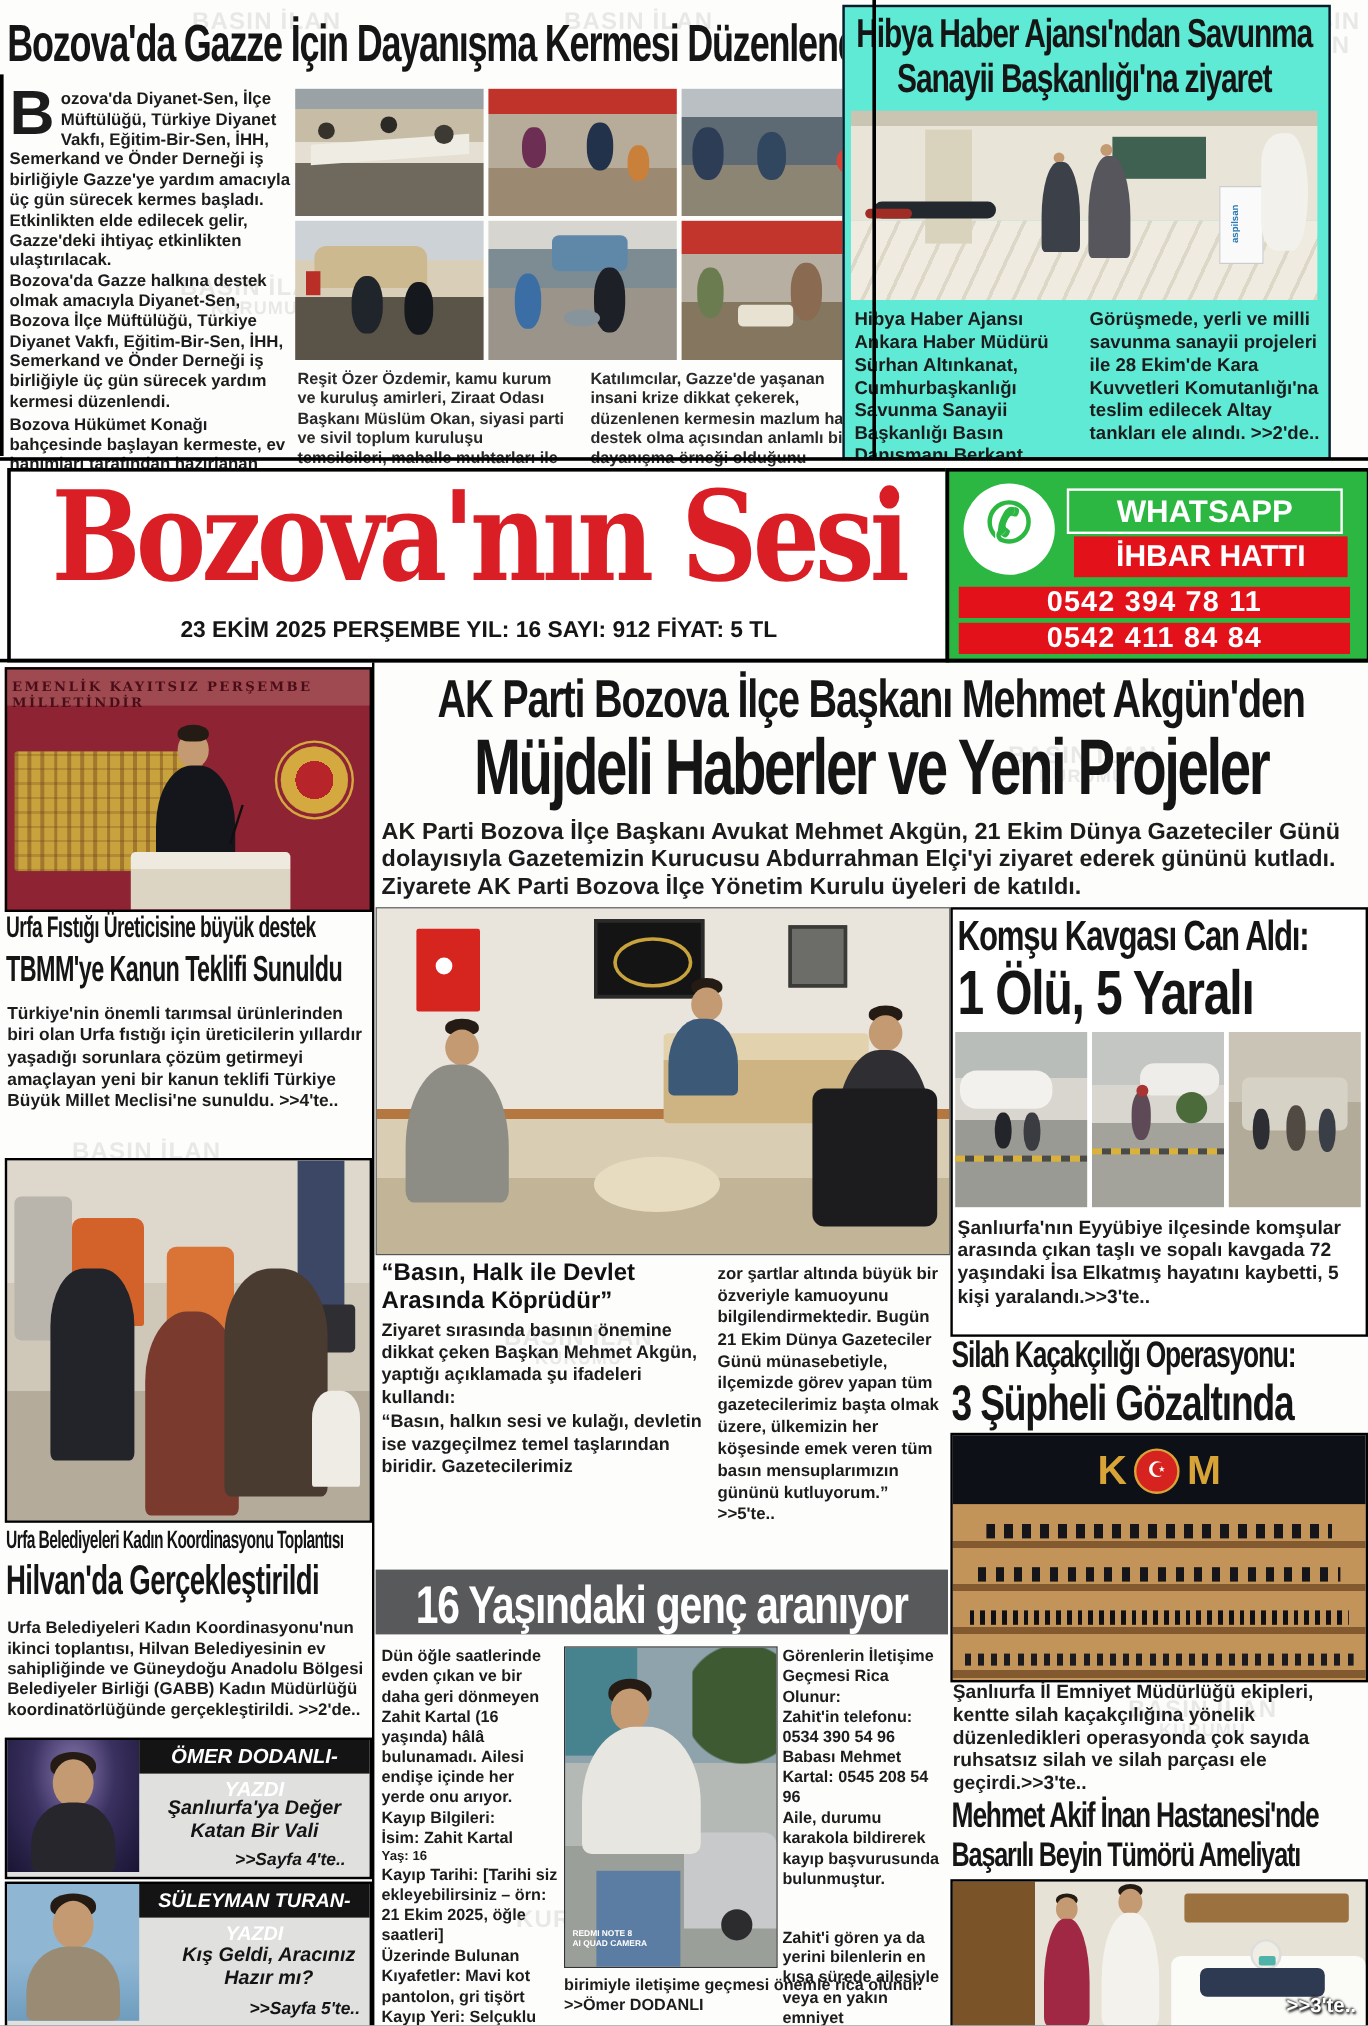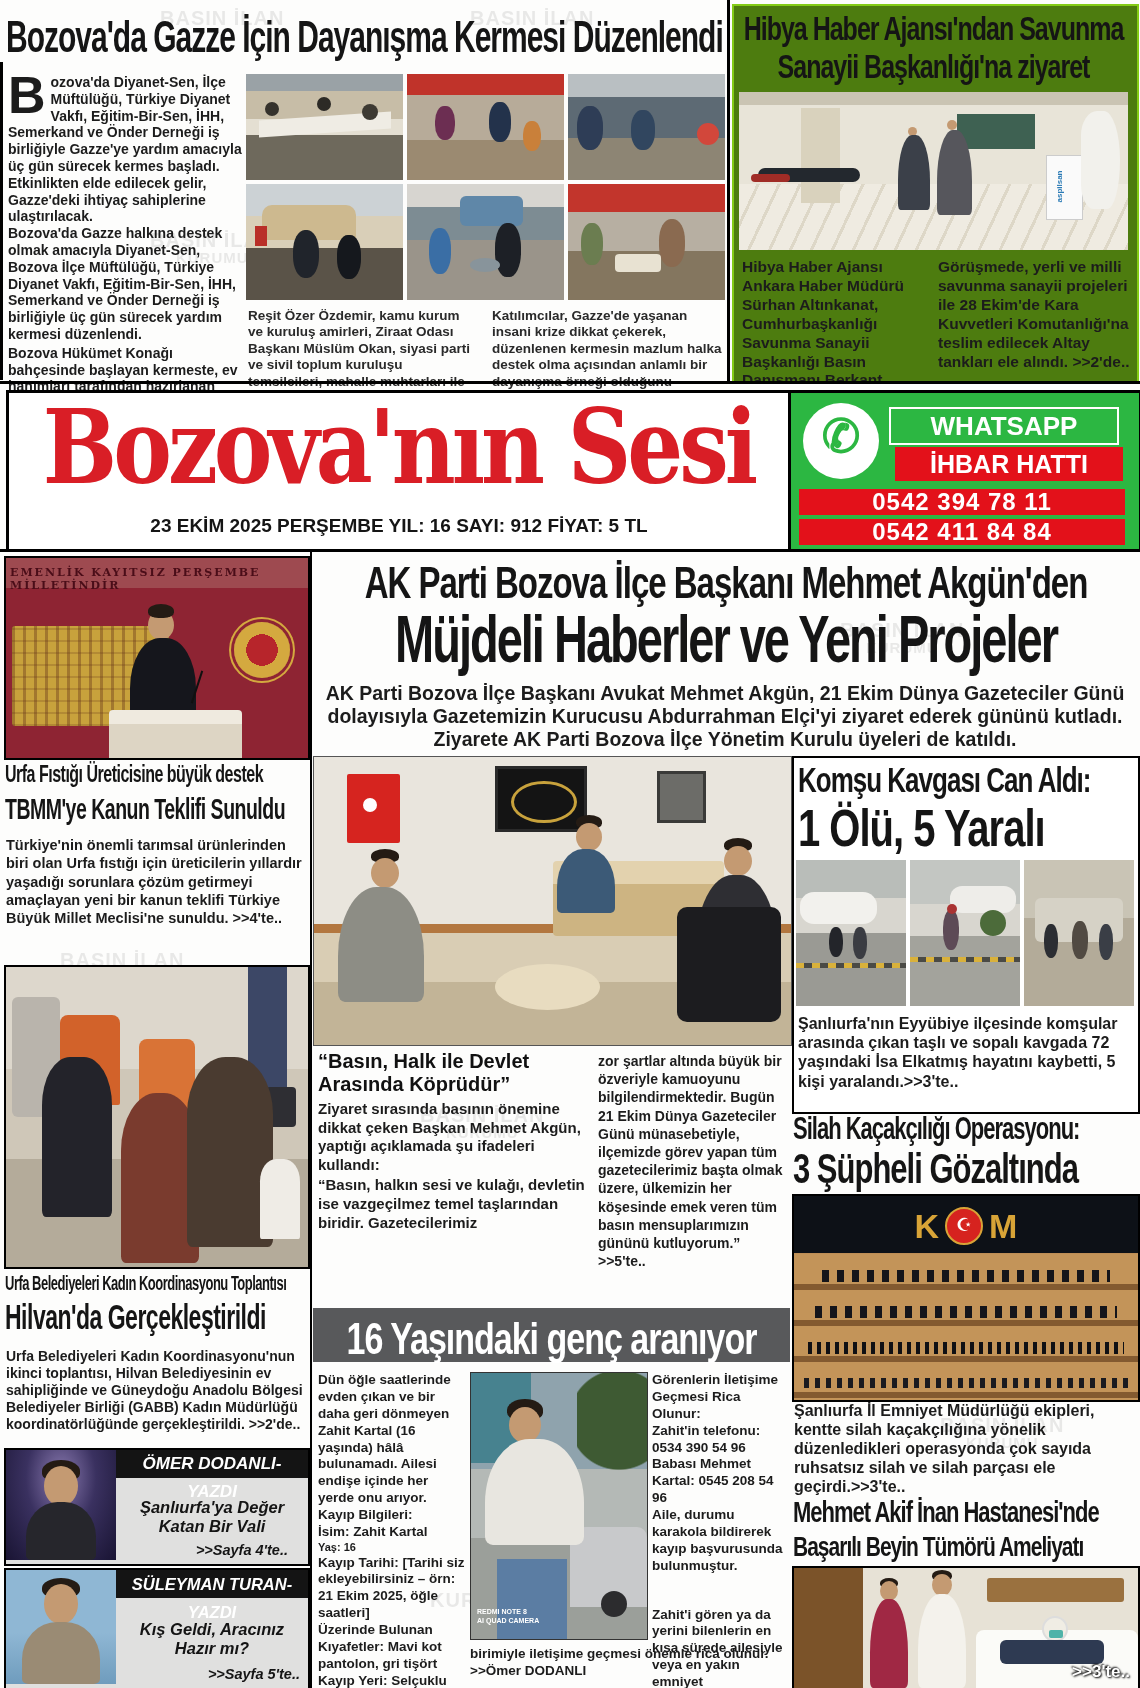--- a/index.html
+++ b/index.html
@@ -41,21 +41,21 @@
   <div class="wm" style="left:840px;top:620px;"><span>BASIN İLAN</span><span class="s2">KURUMU</span></div>
   <div class="wm" style="left:60px;top:950px;"><span>BASIN İLAN</span><span class="s2">KURUMU</span></div>
   <div class="wm" style="left:420px;top:1105px;"><span>BASIN İLAN</span><span class="s2">KURUMU</span></div>
   <div class="wm" style="left:940px;top:1415px;"><span>BASIN İLAN</span><span class="s2">KURUMU</span></div>
   <div class="wm" style="left:430px;top:1590px;"><span>KURUMU</span></div>
 
   <div class="rule" style="left:0;top:62px;width:3px;height:318px;"></div>
   <div class="hl z" style="left:6px;top:16px;font-size:30px;transform:scaleY(1.45);">Bozova'da Gazze İçin Dayanışma Kermesi Düzenlendi</div>
 
   <div class="body-txt z" style="left:8px;top:74px;width:234px;font-size:14px;line-height:1.2;">
-    <p style="margin:0;"><span class="dropcap">B</span><span>ozova'da Diyanet-Sen, İlçe Müftülüğü, Türkiye Diyanet Vakfı, Eğitim-Bir-Sen, İHH, Semerkand ve Önder Derneği iş birliğiyle Gazze'ye yardım amacıyla üç gün sürecek kermes başladı. Etkinlikten elde edilecek gelir, Gazze'deki ihtiyaç sahiplerine ulaştırılacak.</span></p>
+    <p style="margin:0;"><span class="dropcap">B</span><span>ozova'da Diyanet-Sen, İlçe Müftülüğü, Türkiye Diyanet Vakfı, Eğitim-Bir-Sen, İHH, Semerkand ve Önder Derneği iş birliğiyle Gazze'ye yardım amacıyla üç gün sürecek kermes başladı. Etkinlikten elde edilecek gelir, Gazze'deki ihtiyaç etkinlikten ulaştırılacak.</span></p>
     <p style="margin:0 0 0 0;">Bozova'da Gazze halkına destek olmak amacıyla Diyanet-Sen, Bozova İlçe Müftülüğü, Türkiye Diyanet Vakfı, Eğitim-Bir-Sen, İHH, Semerkand ve Önder Derneği iş birliğiyle üç gün sürecek yardım kermesi düzenlendi.</p>
     <p style="margin:2px 0 0 0;">Bozova Hükümet Konağı bahçesinde başlayan kermeste, ev hanımları tarafından hazırlanan yiyecekler satışa sunulurken, nakdi ve ayni yardımlar da kabul ediliyor. Üç gün boyunca sürecek etkinlikten elde edilecek tüm gelir, Gazze'deki ihtiyaç sahiplerine ulaştırılacak.</p>
     <p style="margin:2px 0 0 0;">Kermesin açılışına Bozova Kaymakamı</p>
   </div>
 
   <div class="photo z" style="left:246px;top:74px;width:157px;height:106px;background:linear-gradient(180deg,#9aa2a6 0 16%,#c7bda7 16% 42%,#e4dfd2 42% 58%,#6e695c 58% 100%);">
     <span class="sh" style="left:8%;top:40%;width:84%;height:16%;background:#efece4;transform:skewY(-4deg);"></span>
     <span class="sh" style="left:12%;top:26%;width:14px;height:14px;border-radius:50%;background:#35322c;"></span>
     <span class="sh" style="left:45%;top:22%;width:14px;height:14px;border-radius:50%;background:#2c2a26;"></span>
     <span class="sh" style="left:74%;top:28%;width:16px;height:16px;border-radius:50%;background:#3d3a33;"></span>
@@ -86,21 +86,21 @@
     <span class="sh" style="left:8%;top:34%;width:22px;height:42px;border-radius:45%;background:#6b7d50;"></span>
     <span class="sh" style="left:58%;top:30%;width:26px;height:48px;border-radius:45%;background:#8a6a50;"></span>
     <span class="sh" style="left:30%;top:60%;width:46px;height:18px;background:#e8e2d2;border-radius:4px;"></span>
   </div>
 
   <div class="cap z" style="left:248px;top:308px;width:228px;">Reşit Özer Özdemir, kamu kurum ve kuruluş amirleri, Ziraat Odası Başkanı Müslüm Okan, siyasi parti ve sivil toplum kuruluşu temsilcileri, mahalle muhtarları ile çok sayıda vatandaş katıldı.</div>
   <div class="cap z" style="left:492px;top:308px;width:233px;">Katılımcılar, Gazze'de yaşanan insani krize dikkat çekerek, düzenlenen kermesin mazlum halka destek olma açısından anlamlı bir dayanışma örneği olduğunu vurguladı.&gt;&gt;Ömer DODANLI</div>
 
   <div class="rule" style="left:727px;top:0;width:3px;height:381px;"></div>
 
-  <div class="abs z" style="left:732px;top:4px;width:403px;height:375px;border:2px solid #84cc16;background:#4d7c0f;overflow:hidden;">
+  <div class="abs z" style="left:702px;top:4px;width:403px;height:375px;border:2px solid #0f172a;background:#5eead4;overflow:hidden;">
     <div class="hl hlc" style="left:0;top:6px;width:399px;font-size:25px;transform:scaleY(1.35);">Hibya Haber Ajansı'ndan Savunma</div>
     <div class="hl hlc" style="left:0;top:44px;width:399px;font-size:25px;transform:scaleY(1.35);">Sanayii Başkanlığı'na ziyaret</div>
     <div class="photo" style="left:5px;top:86px;width:389px;height:158px;background:linear-gradient(180deg,#c9c3b2 0 10%,#e9e5da 10% 55%,#d4cebc 55% 58%,repeating-linear-gradient(135deg,#efeae0 0 14px,#e2dcce 14px 16px) 58%);background-size:cover;">
       <span class="sh" style="left:0;top:0;width:100%;height:58%;background:linear-gradient(180deg,#cac4b3 0 14%,#e8e4d8 14% 100%);"></span>
       <span class="sh" style="left:0;top:58%;width:100%;height:42%;background:repeating-linear-gradient(115deg,#efebe1 0 16px,#ddd7c7 16px 19px);"></span>
       <span class="sh" style="left:56%;top:14%;width:20%;height:22%;background:#3e6152;"></span>
       <span class="sh" style="left:16%;top:10%;width:10%;height:60%;background:#d9d2bd;"></span>
       <span class="sh" style="left:5%;top:48%;width:26%;height:9%;background:#23282e;border-radius:8px;"></span>
       <span class="sh" style="left:3%;top:52%;width:10%;height:5%;background:#a02c26;border-radius:6px;"></span>
       <span class="sh" style="left:43.5%;top:22%;width:9px;height:9px;" class2="">
@@ -174,28 +174,28 @@
     <div class="writer-title" style="left:112px;top:48px;width:188px;font-size:16.5px;">Şanlıurfa'ya Değer Katan Bir Vali</div>
     <div class="writer-page" style="right:20px;bottom:6px;font-size:14.5px;">&gt;&gt;Sayfa 4'te..</div>
   </div>
   <div class="writer-box" style="left:4px;top:1568px;width:302px;height:118px;">
     <div class="photo" style="left:0;top:0;width:110px;height:114px;background:linear-gradient(180deg,#8fb7d4 0 55%,#6f9cbd 100%);">
       <span class="sh hair" style="left:36px;top:8px;width:38px;height:20px;"></span>
       <span class="sh head-c" style="left:38px;top:14px;width:34px;height:40px;"></span>
       <span class="sh torso" style="left:16px;top:52px;width:78px;height:62px;background:#9a8b74;"></span>
     </div>
     <div class="writer-head" style="left:110px;top:0;width:192px;height:28px;font-size:16.5px;line-height:28px;">SÜLEYMAN TURAN- YAZDI</div>
-    <div class="writer-title" style="left:112px;top:50px;width:188px;font-size:16.5px;">Kış Geldi, Aracınız Hazır mı?</div>
+    <div class="writer-title" style="left:124px;top:50px;width:188px;font-size:16.5px;">Kış Geldi, Aracınız Hazır mı?</div>
     <div class="writer-page" style="right:8px;bottom:6px;font-size:14.5px;">&gt;&gt;Sayfa 5'te..</div>
   </div>
 
   <div class="rule" style="left:310px;top:552px;width:2px;height:1136px;"></div>
   <div class="hl hlc z" style="left:316px;top:560px;width:820px;font-size:33px;transform:scaleY(1.35);">AK Parti Bozova İlçe Başkanı Mehmet Akgün'den</div>
   <div class="hl hlc z" style="left:316px;top:606px;width:820px;font-size:47px;letter-spacing:-2px;transform:scaleY(1.4);">Müjdeli Haberler ve Yeni Projeler</div>
-  <div class="body-txt z" style="left:318px;top:682px;width:814px;font-size:19.5px;line-height:1.17;text-align:center;">AK Parti Bozova İlçe Başkanı Avukat Mehmet Akgün, 21 Ekim Dünya Gazeteciler Günü dolayısıyla Gazetemizin Kurucusu Abdurrahman Elçi'yi ziyaret ederek gününü kutladı. Ziyarete AK Parti Bozova İlçe Yönetim Kurulu üyeleri de katıldı.</div>
+  <div class="body-txt z" style="left:318px;top:682px;width:814px;font-size:19.5px;line-height:1.17;">AK Parti Bozova İlçe Başkanı Avukat Mehmet Akgün, 21 Ekim Dünya Gazeteciler Günü dolayısıyla Gazetemizin Kurucusu Abdurrahman Elçi'yi ziyaret ederek gününü kutladı. Ziyarete AK Parti Bozova İlçe Yönetim Kurulu üyeleri de katıldı.</div>
 
   <div class="photo z" style="left:313px;top:756px;width:477px;height:288px;border:1px solid #555;background:linear-gradient(180deg,#e9e5dd 0 58%,#b3773f 58% 61%,#d9cdb4 61% 78%,#c2b497 78% 100%);">
     <span class="sh" style="left:7%;top:6%;width:11%;height:24%;background:#d6241f;border-radius:2px;">
         <span class="sh" style="left:30%;top:34%;width:14px;height:14px;border-radius:50%;background:#fff;"></span>
       </span>
     <span class="sh" style="left:38%;top:3%;width:18%;height:21%;background:#141414;border:3px solid #2a2a2a;">
         <span class="sh" style="left:15%;top:20%;width:70%;height:60%;border-radius:50%;border:3px solid #c8a23c;"></span>
       </span>
     <span class="sh" style="left:72%;top:5%;width:9%;height:16%;background:#6c6c68;border:3px solid #3a3a38;"></span>
     <span class="sh" style="left:50%;top:36%;width:36%;height:26%;background:linear-gradient(180deg,#e3d2ae 0 30%,#cdb482 30% 100%);border-radius:4px;"></span>

